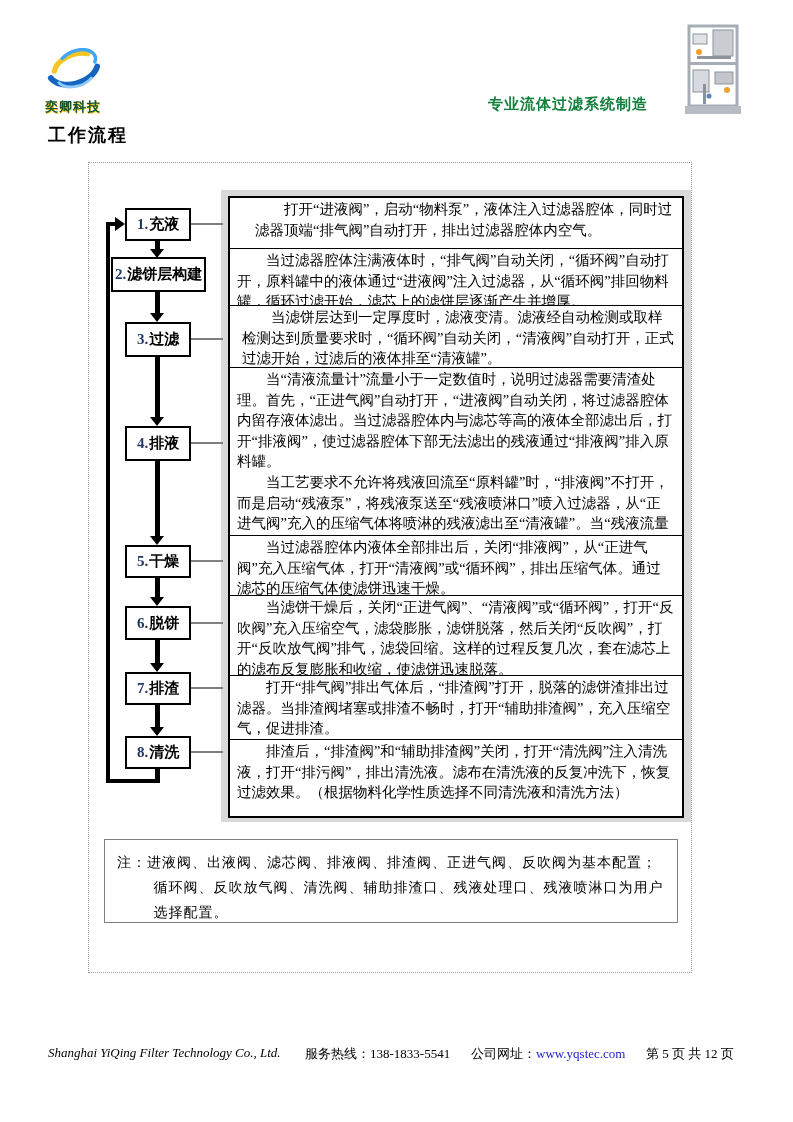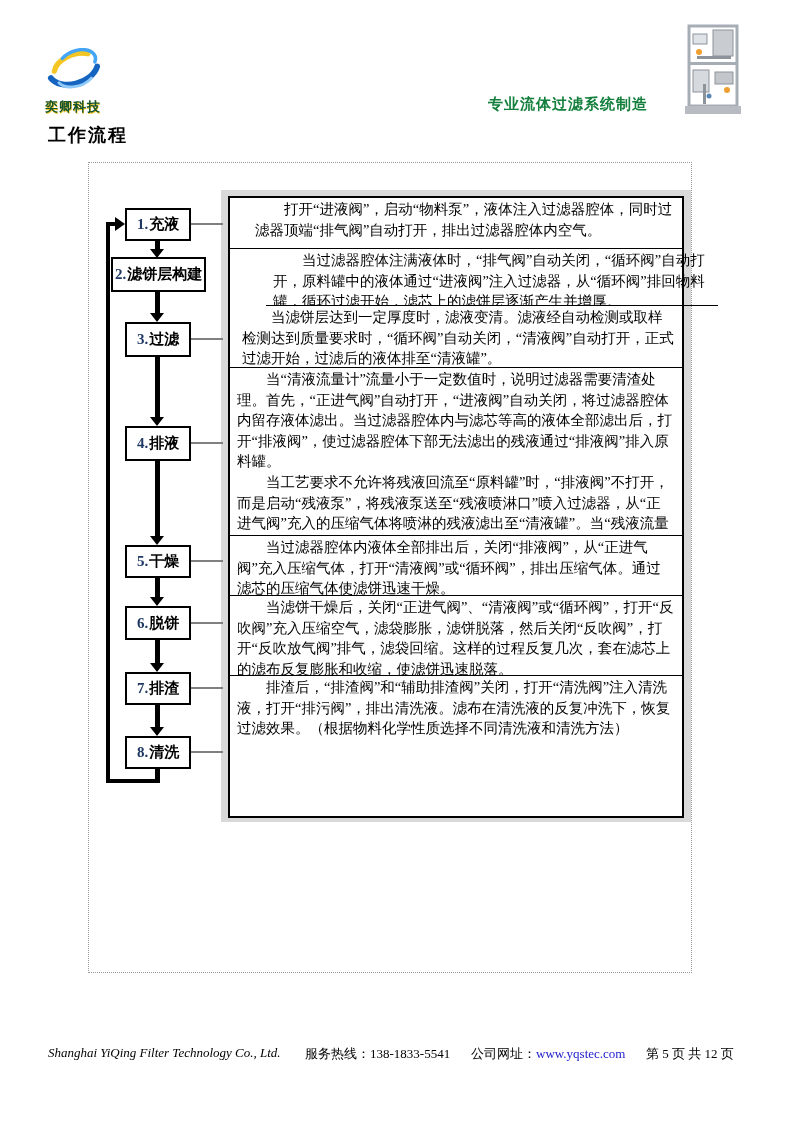--- a/index.html
+++ b/index.html
@@ -25,21 +25,21 @@
   .frame { position:absolute; left:88px; top:162px; width:604px; height:811px;
     border:1px dotted #9a9a9a; }
   .gray-panel { position:absolute; left:221px; top:190px; width:470px; height:632px;
     background:#d9d9d9; }
   .stack { position:absolute; left:228px; top:196px; width:456px; height:622px;
     border:2px solid #000; background:#fff; }
   .cell { width:100%; border-bottom:1px solid #000; overflow:hidden;
     font-size:14.5px; line-height:20.6px; padding:1px 7px 0 7px; }
   .cell:last-child { border-bottom:none; }
   .cell .para { text-indent:2em; }
-  .c1{height:51px;padding-left:25px;} .c2{height:57px;margin-left:36px;} .c3{height:62px;padding-left:12px;} .c4{height:168px;}
+  .c1{height:51px;padding-left:25px;} .c2{height:57px;} .c3{height:62px;padding-left:12px;} .c4{height:168px;}
   .c5{height:60px;} .c6{height:80px;} .c7{height:64px;} .c8{height:76px;}
   
   .fbox { position:absolute; background:#fff; border:2px solid #000;
     display:flex; align-items:center; justify-content:center;
     font-weight:bold; font-size:15px; white-space:nowrap; }
   .fbox .num { color:#1f3864; margin-right:1px; }
   .b1{left:125px; top:208px; width:66px; height:33px;}
   .b2{left:111px; top:257px; width:95px; height:35px;}
   .b3{left:125px; top:322px; width:66px; height:35px;}
   .b4{left:125px; top:426px; width:66px; height:35px;}
@@ -186,25 +186,32 @@
     <div class="cell c4">
         <div class="para">当“清液流量计”流量小于一定数值时，说明过滤器需要清渣处理。首先，“正进气阀”自动打开，“进液阀”自动关闭，将过滤器腔体内留存液体滤出。当过滤器腔体内与滤芯等高的液体全部滤出后，打开“排液阀”，使过滤器腔体下部无法滤出的残液通过“排液阀”排入原料罐。</div>
         <div class="para">当工艺要求不允许将残液回流至“原料罐”时，“排液阀”不打开，而是启动“残液泵”，将残液泵送至“残液喷淋口”喷入过滤器，从“正进气阀”充入的压缩气体将喷淋的残液滤出至“清液罐”。当“残液流量计”检测到腔内无残液时，残液过滤系统自动关闭，排液工作完成。</div>
       </div>
     <div class="cell c5">
         <div class="para">当过滤器腔体内液体全部排出后，关闭“排液阀”，从“正进气阀”充入压缩气体，打开“清液阀”或“循环阀”，排出压缩气体。通过滤芯的压缩气体使滤饼迅速干燥。</div>
       </div>
     <div class="cell c6">
         <div class="para">当滤饼干燥后，关闭“正进气阀”、“清液阀”或“循环阀”，打开“反吹阀”充入压缩空气，滤袋膨胀，滤饼脱落，然后关闭“反吹阀”，打开“反吹放气阀”排气，滤袋回缩。这样的过程反复几次，套在滤芯上的滤布反复膨胀和收缩，使滤饼迅速脱落。</div>
       </div>
+    <div class="cell c7">
+        <div class="para">打开“排气阀”排出气体后，“排渣阀”打开，脱落的滤饼渣排出过滤器。当排渣阀堵塞或排渣不畅时，打开“辅助排渣阀”，充入压缩空气，促进排渣。</div>
+      </div>
     <div class="cell c8">
         <div class="para">排渣后，“排渣阀”和“辅助排渣阀”关闭，打开“清洗阀”注入清洗液，打开“排污阀”，排出清洗液。滤布在清洗液的反复冲洗下，恢复过滤效果。（根据物料化学性质选择不同清洗液和清洗方法）</div>
       </div>
   </div>
 
+  <div class="note-box">
+    <div><span>注：</span><span>进液阀、出液阀、滤芯阀、排液阀、排渣阀、正进气阀、反吹阀为基本配置；</span></div>
+    <div class="note-line2">循环阀、反吹放气阀、清洗阀、辅助排渣口、残液处理口、残液喷淋口为用户选择配置。</div>
+  </div>
 
 
   <div class="footer-item f-company">Shanghai YiQing Filter Technology Co., Ltd.</div>
   <div class="footer-item f-hotline"><span>服务热线：</span><span>138-1833-5541</span></div>
   <div class="footer-item f-web"><span>公司网址：</span><a href="#" class="web-link">www.yqstec.com</a></div>
   <div class="footer-item f-page">第 5 页 共 12 页</div>
 
 </div>
 
 </body></html>

